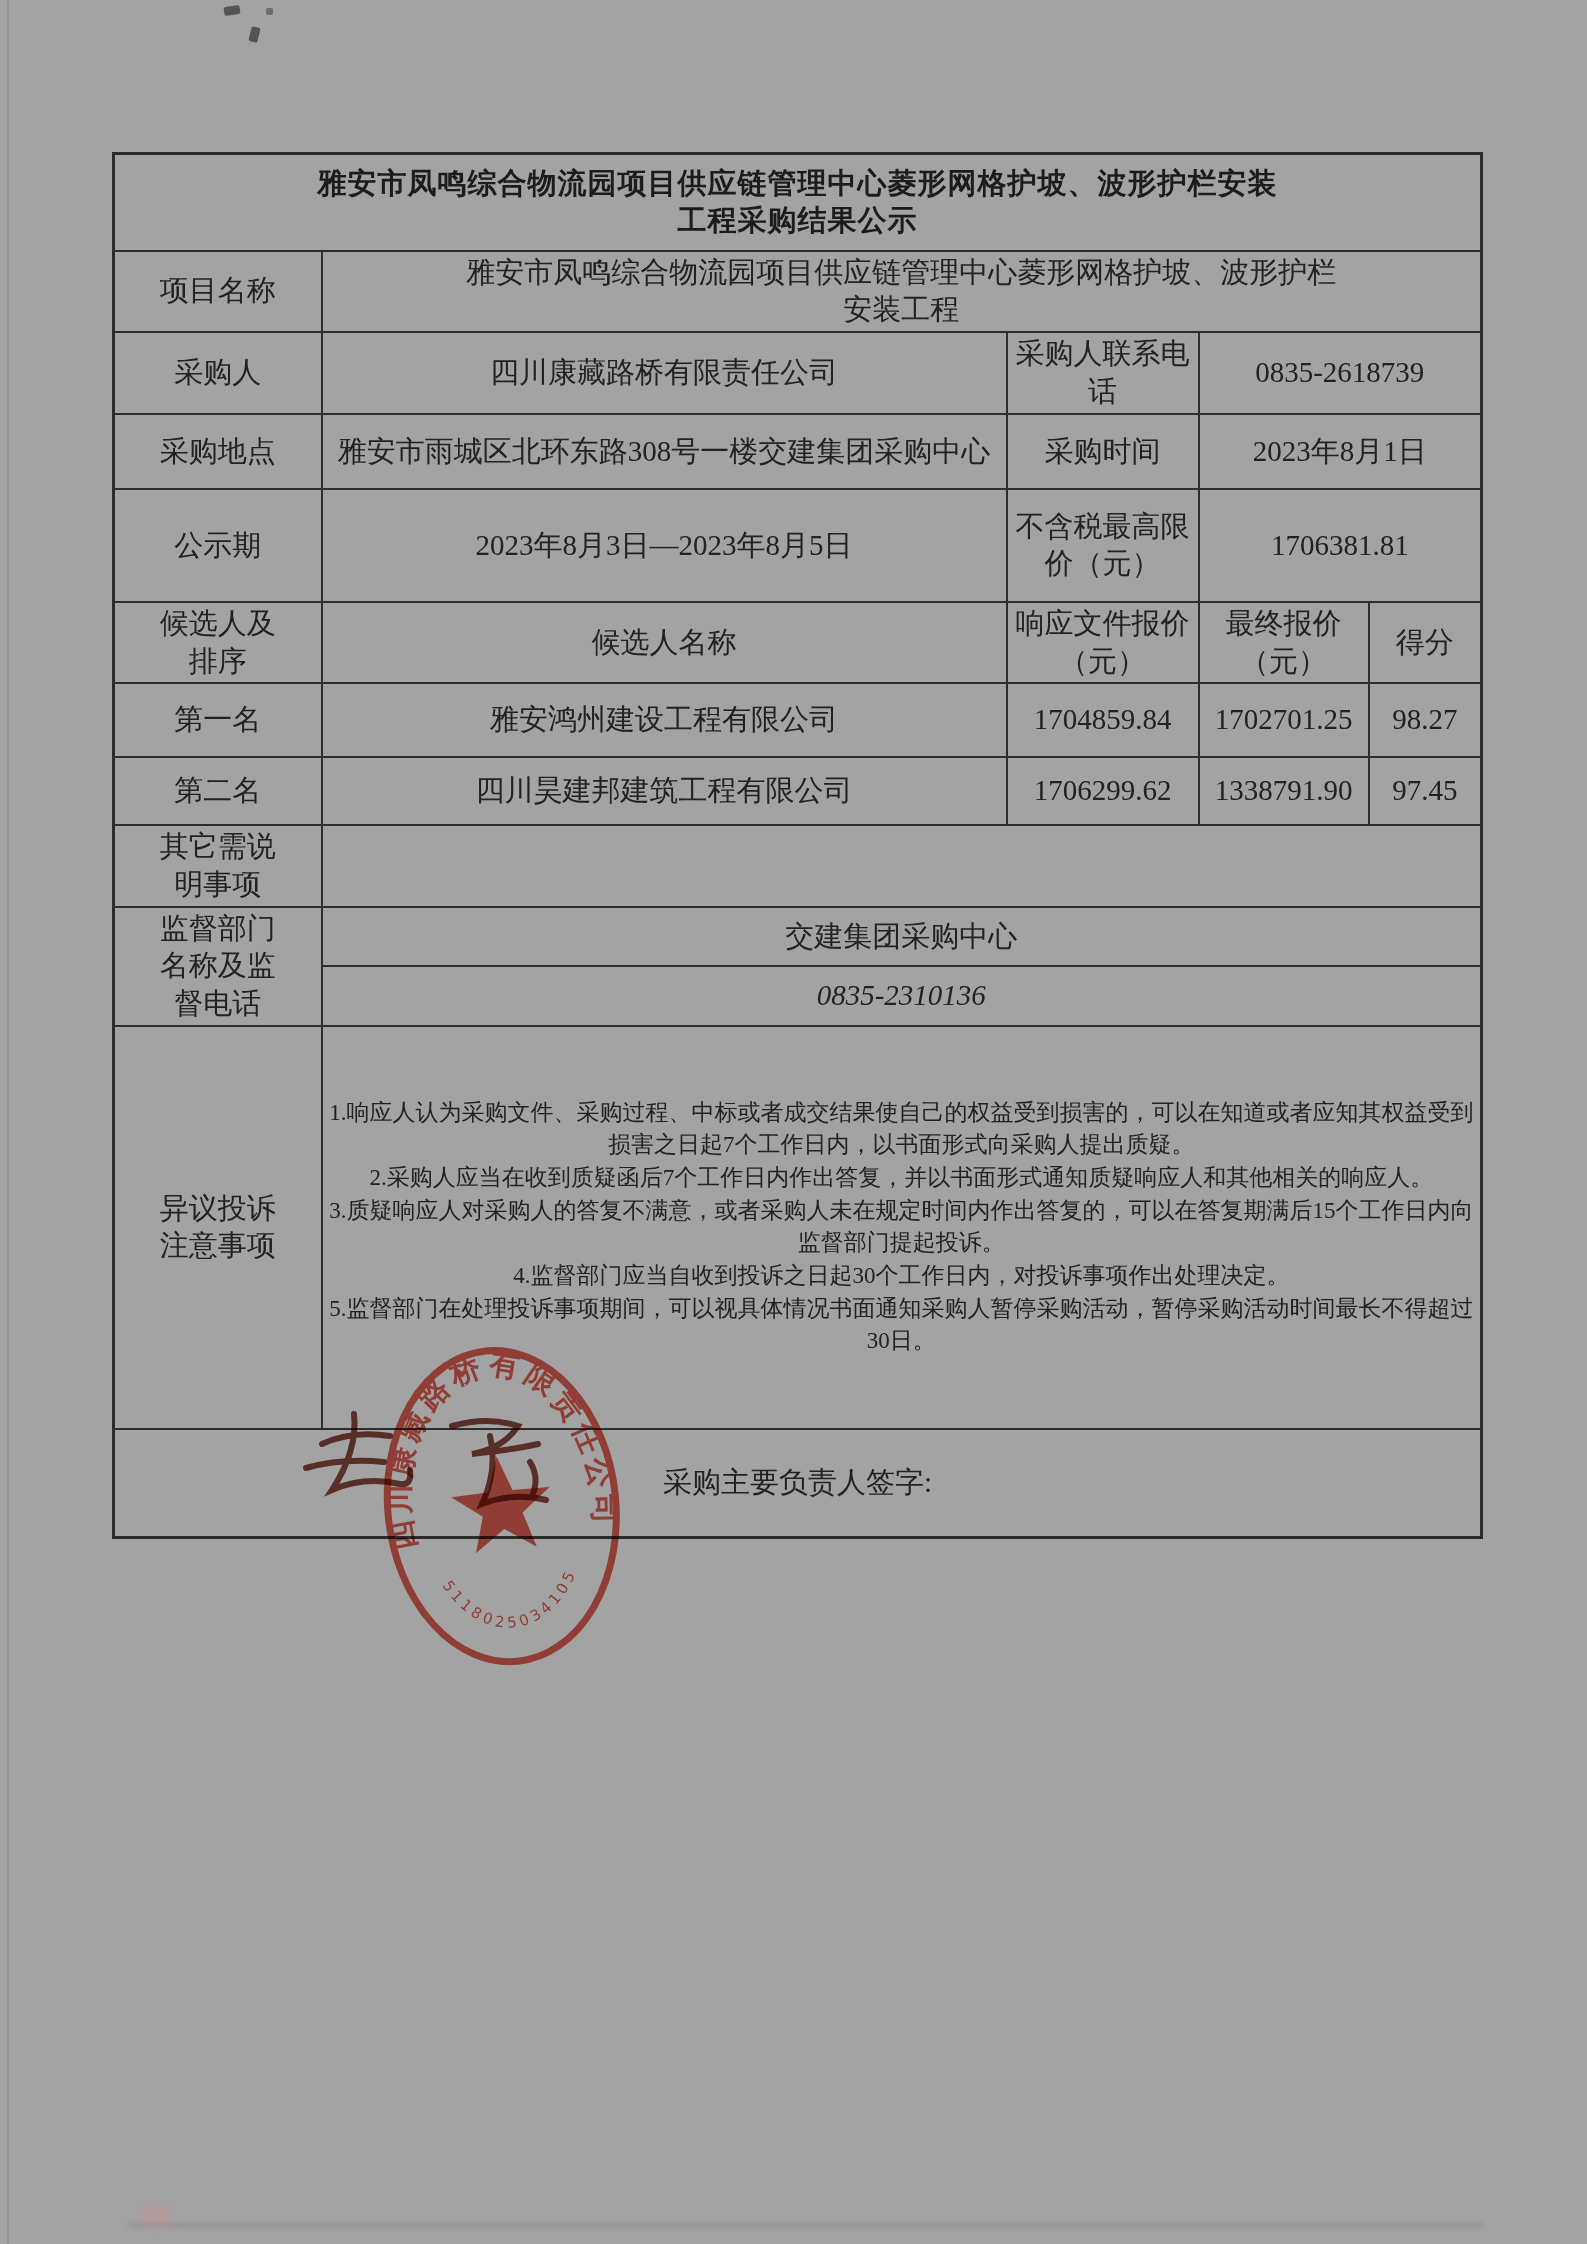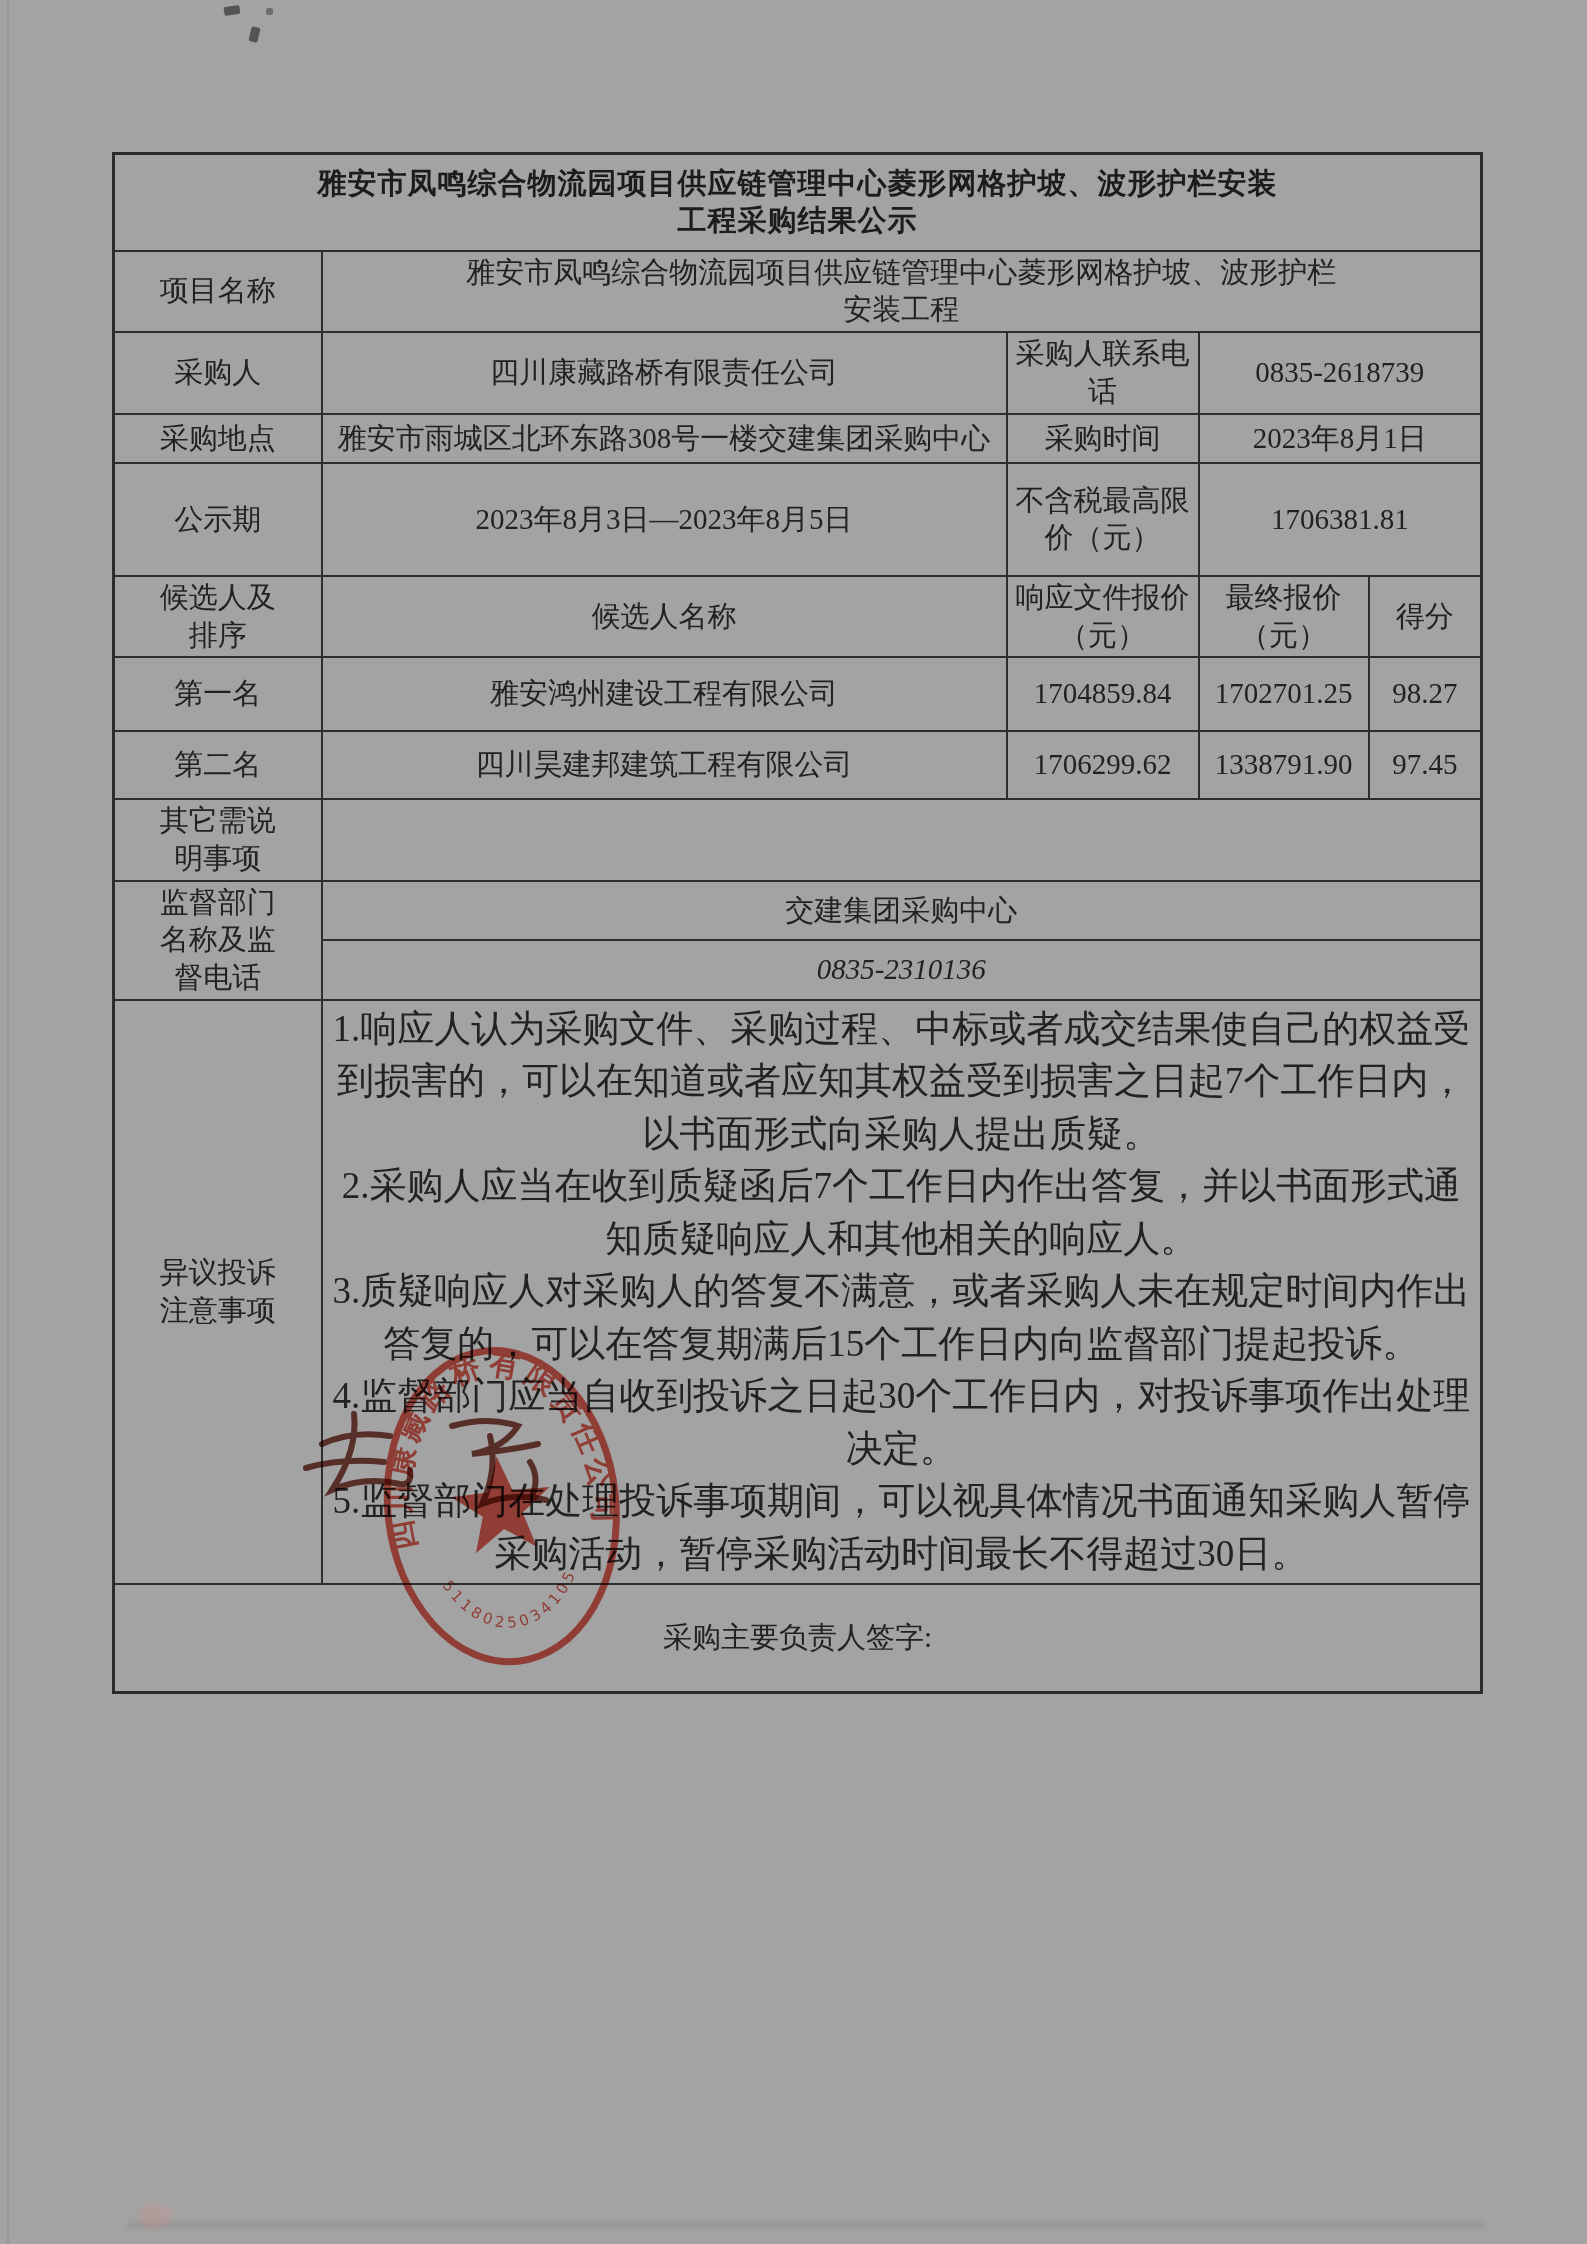--- a/index.html
+++ b/index.html
@@ -33,32 +33,32 @@
     text-align:center;vertical-align:middle;
     padding:2px 6px;
     overflow:hidden;
   }
   .preline{white-space:pre-line;}
   .title-cell{font-size:42px;font-weight:bold;line-height:1.18;letter-spacing:1px;color:#1c1c1c;}
   .left{text-align:left;}
   .r-title{height:97px;}
   .r-project{height:76px;}
   .r-purchaser{height:82px;}
-  .r-location{height:49px;}
+  .r-location{height:75px;}
   .r-publicity{height:113px;}
   .r-candheader{height:73px;}
   .r-cand1{height:74px;}
   .r-cand2{height:68px;}
   .r-other{height:72px;}
   .r-super-a{height:54px;}
   .r-super-b{height:54px;font-style:italic;}
   .r-objection{height:403px;}
   .r-sign{height:109px;}
   .objection-cell{text-align:left;padding:6px 12px 6px 10px;}
-  .objection-cell p{margin:0;font-size:37px;line-height:1.42;}
+  .objection-cell p{margin:0;font-size:23px;line-height:1.42;}
   .sign-cell{text-align:left;padding-left:20px;font-size:31px;}
   .loc-value{text-align:left;padding-left:8px;}
 
   .stamp{
     position:absolute;left:376px;top:1336px;width:254px;height:344px;
     transform:rotate(-6deg);
     mix-blend-mode:multiply;
     opacity:.88;
     pointer-events:none;
   }

